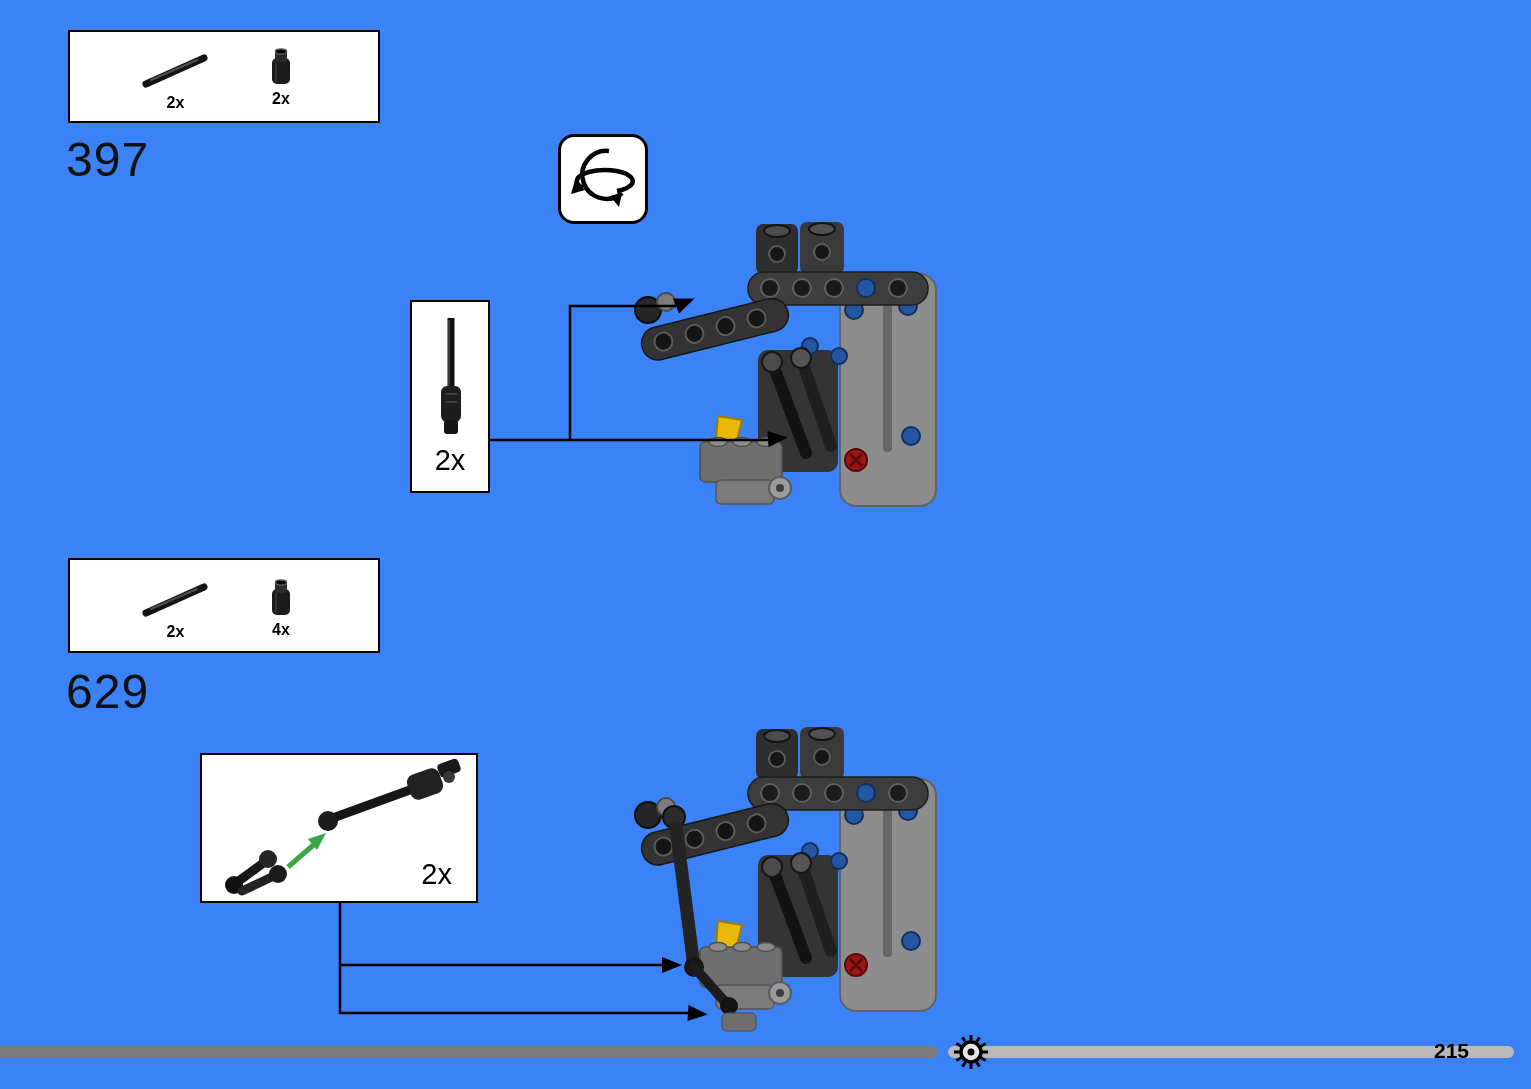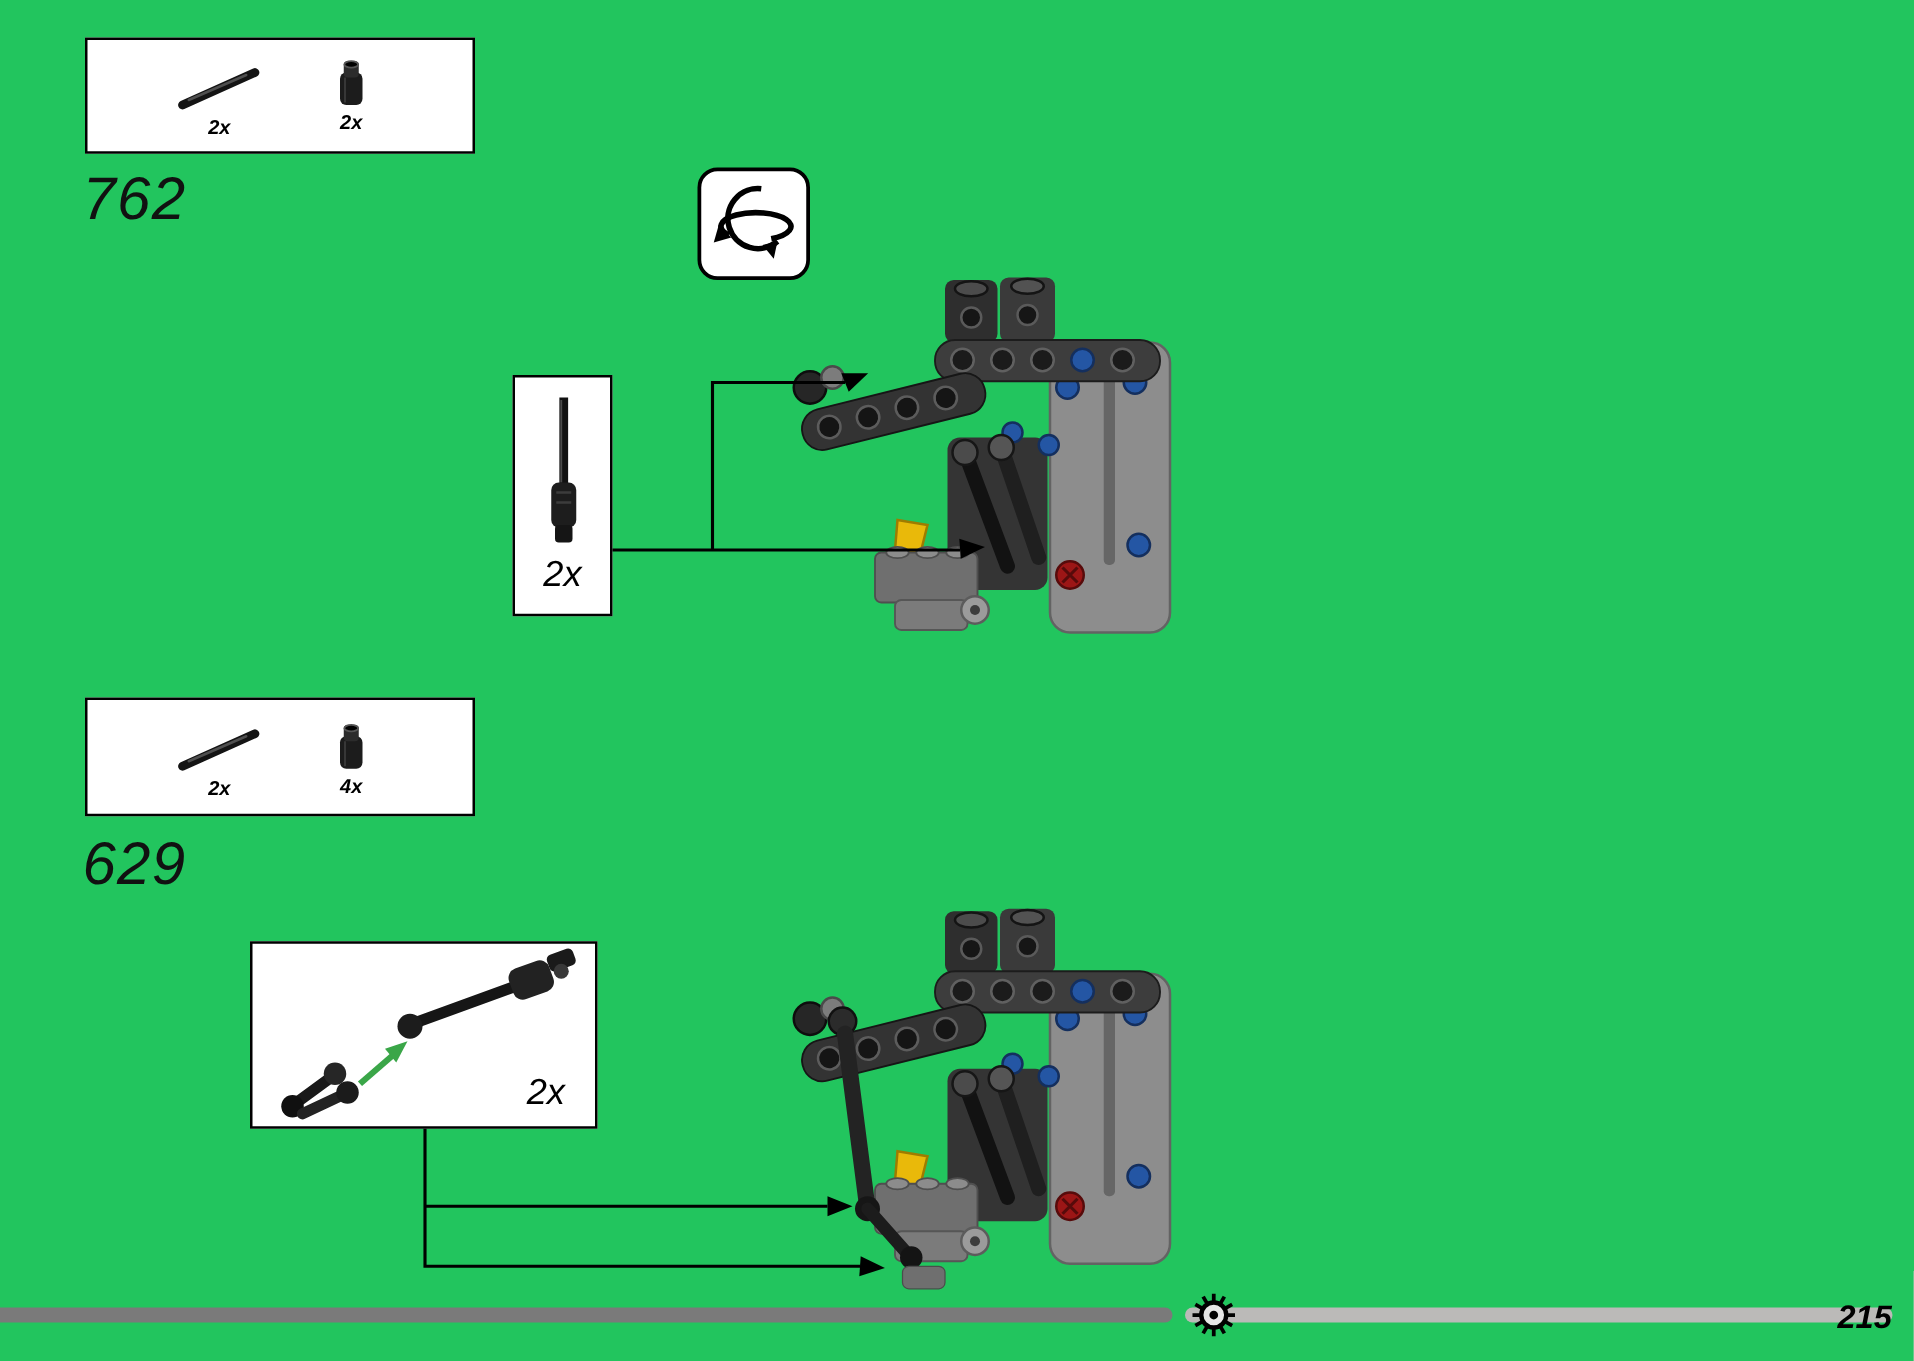--- a/index.html
+++ b/index.html
@@ -1,20 +1,20 @@
 <!DOCTYPE html>
 <html><head>
 <meta charset="utf-8">
 <style>
   * { margin:0; padding:0; box-sizing:border-box; }
   html,body { background:#cfcfcf; }
   body { font-family:"Liberation Sans", sans-serif; }
   .page {
     position:relative; width:1531px; height:1089px;
-    background:#22c55e; overflow:hidden;font-style:italic;
+    background:#3b82f6; overflow:hidden;
   }
   .abs { position:absolute; }
   .parts-box {
     position:absolute; background:#ffffff; border:2px solid #000;
   }
   .part-cell {
     position:absolute; display:flex; flex-direction:column; align-items:center;
   }
   .part-count {
     font-size:16px; font-weight:bold; color:#000; margin-top:3px; line-height:1;
@@ -41,22 +41,22 @@
   .progress-dark {
     position:absolute; left:0; top:1046px; width:938px; height:12px;
     background:#7a7a7a; border-radius:0 6px 6px 0;
   }
   .progress-light {
     position:absolute; left:948px; top:1046px; width:566px; height:12px;
     background:#bbbab8; border-radius:6px;
   }
   .gear { position:absolute; left:949px; top:1030px; }
   .page-number {
-    position:absolute; left:1470px; top:1040px;
-    font-size:26px; font-weight:bold; color:#000; line-height:1;
+    position:absolute; left:1434px; top:1040px;
+    font-size:21px; font-weight:bold; color:#000; line-height:1;
   }
   svg { display:block; }
 </style>
 </head>
 <body>
 
 <div class="page">
 
   <svg width="0" height="0" style="position:absolute" aria-hidden="true">
     <defs>
@@ -130,21 +130,21 @@
       <svg width="26" height="42" viewBox="0 0 26 42">
         <rect x="4" y="12" width="18" height="26" rx="5" fill="#1c1c1c"></rect>
         <rect x="7" y="3" width="12" height="13" rx="3" fill="#2c2c2c"></rect>
         <ellipse cx="13" cy="5.5" rx="5.5" ry="2.6" fill="#000" stroke="#555" stroke-width="1.5"></ellipse>
         <line x1="8" y1="16" x2="8" y2="36" stroke="#3a3a3a" stroke-width="1.5"></line>
       </svg>
       <div class="part-count">2x</div>
     </div>
   </div>
 
-  <div class="step-number" style="left:66px;top:136px">762</div>
+  <div class="step-number" style="left:66px;top:136px">397</div>
 
   <div class="rotate-icon-box" style="left:558px;top:134px">
     <svg width="76" height="76" viewBox="0 0 76 76">
       <path d="M 44 10 A 24 24 0 1 0 57 52" fill="none" stroke="#000" stroke-width="4.5"></path>
       <polygon points="57,52 45,55 54,66" fill="#000"></polygon>
       <path d="M 18 47 A 28 11 0 1 1 52 50" fill="none" stroke="#000" stroke-width="4.5"></path>
       <polygon points="20,49 10,39 6,53" fill="#000"></polygon>
     </svg>
   </div>
 

